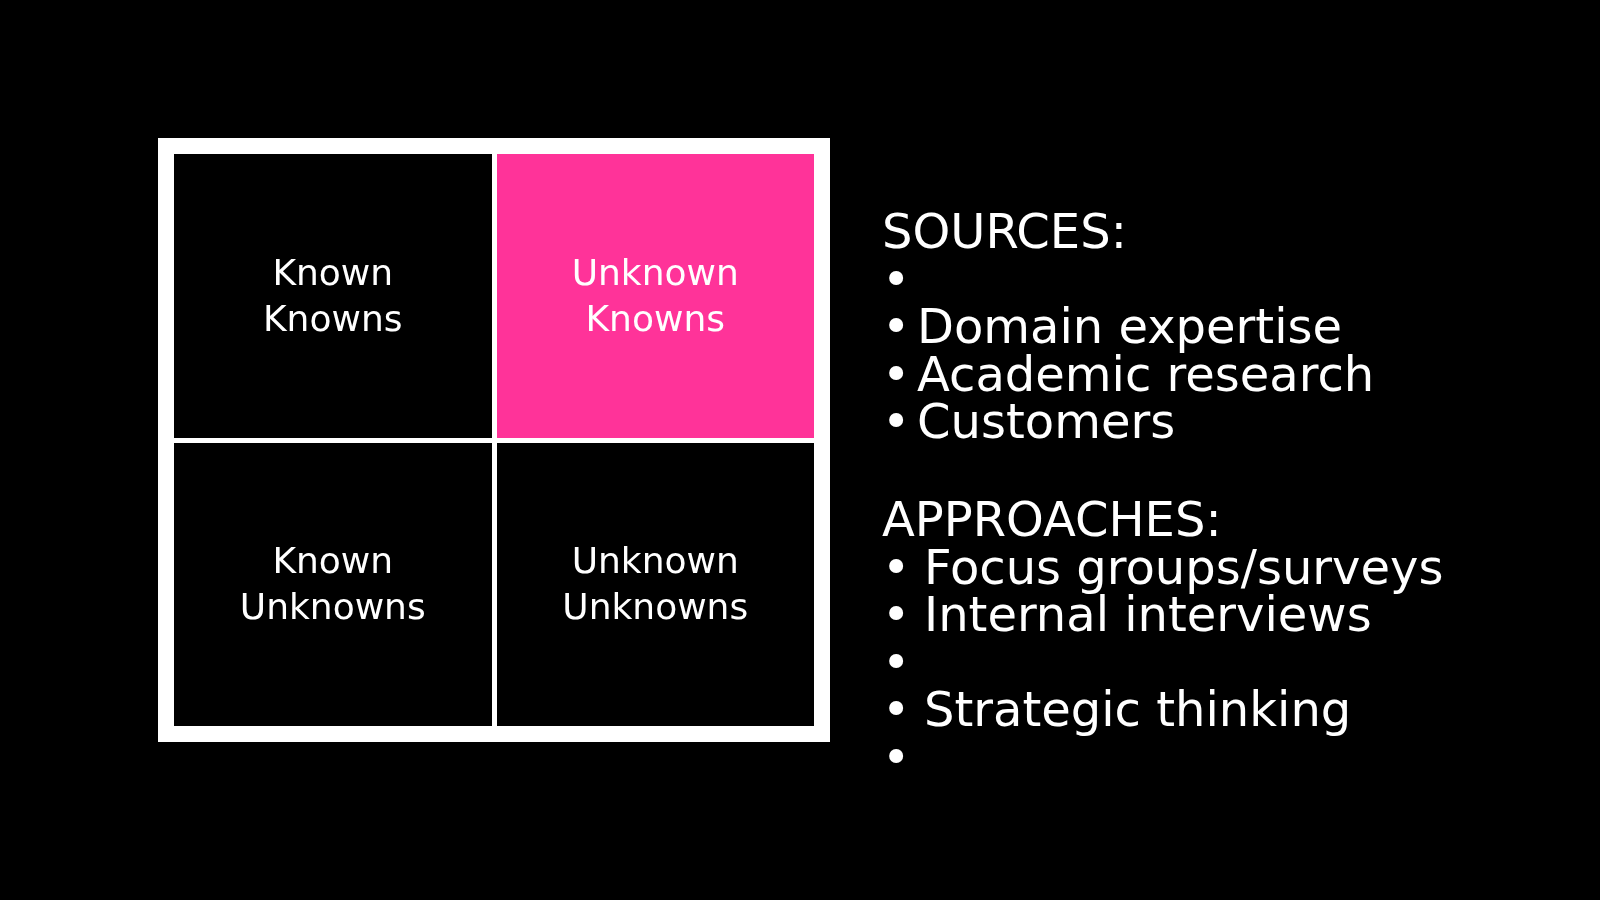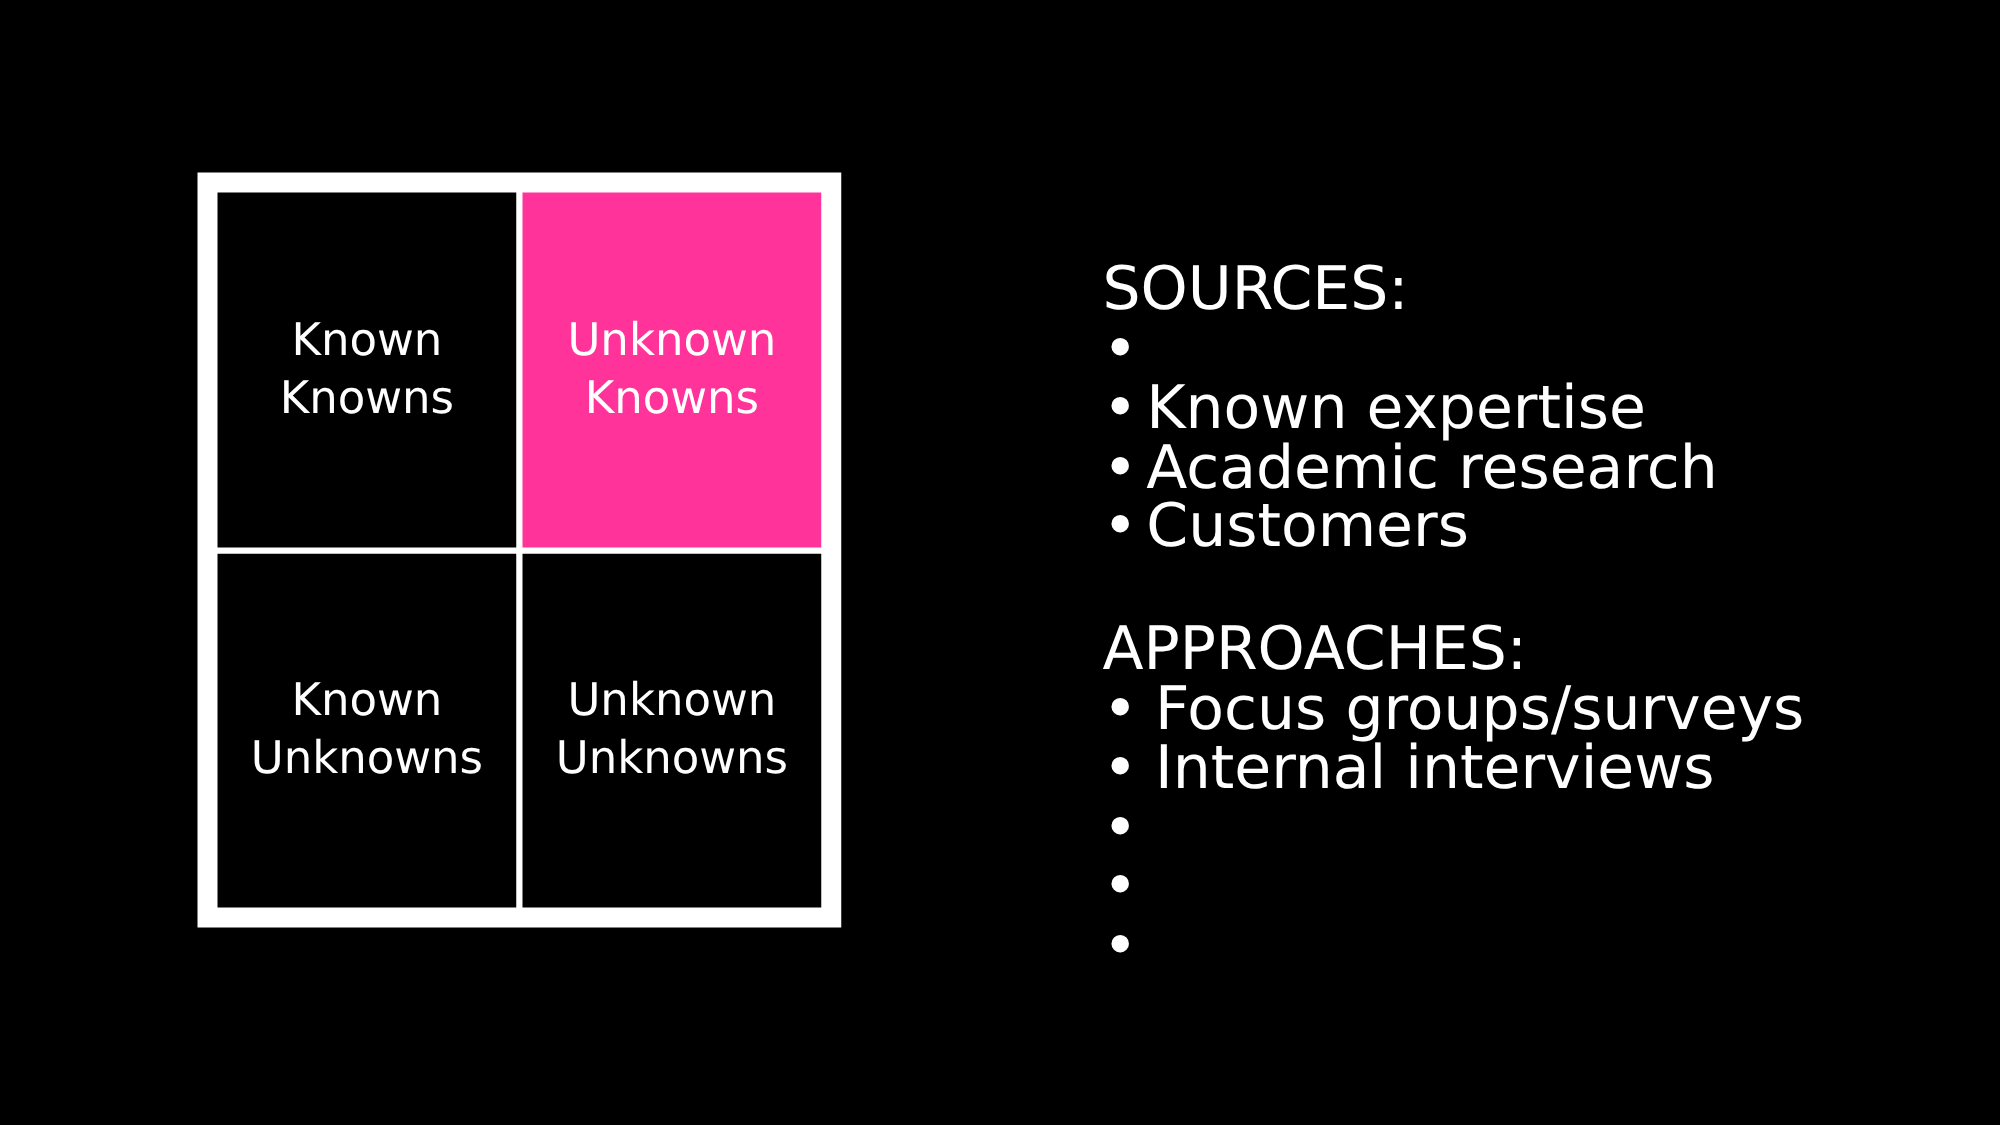--- a/index.html
+++ b/index.html
@@ -21,21 +21,21 @@
     overflow: hidden;
     font-family: "DejaVu Sans", "Liberation Sans", sans-serif;
     color: var(--fg);
   }
 
   
   .quadrant-grid {
     position: absolute;
     left: 158px;
     top: 138px;
-    width: 515px;
+    width: 672px;
     height: 604px;
     background: var(--line);
     display: grid;
     grid-template-columns: 1fr 1fr;
     grid-template-rows: 1fr 1fr;
     gap: 5px;
     padding: 16px;
     box-sizing: border-box;
   }
   .quadrant-cell {
@@ -107,21 +107,21 @@
   </div>
 
 
   <div class="text-block" id="sources-block">
     <div class="heading">SOURCES:</div>
     <div class="list-item">
       <span class="bullet">•</span>
     </div>
     <div class="list-item">
       <span class="bullet">•</span>
-      <span class="item-text">Known expertise</span>
+      <span class="item-text">Domain expertise</span>
     </div>
     <div class="list-item">
       <span class="bullet">•</span>
       <span class="item-text">Academic research</span>
     </div>
     <div class="list-item">
       <span class="bullet">•</span>
       <span class="item-text">Customers</span>
     </div>
   </div>
@@ -134,19 +134,20 @@
     </div>
     <div class="list-item">
       <span class="bullet">•</span>
       <span class="item-text">Internal interviews</span>
     </div>
     <div class="list-item">
       <span class="bullet">•</span>
     </div>
     <div class="list-item">
       <span class="bullet">•</span>
+      <span class="item-text">Strategic thinking</span>
     </div>
     <div class="list-item">
       <span class="bullet">•</span>
     </div>
   </div>
 
 </div>
 
 </body></html>

